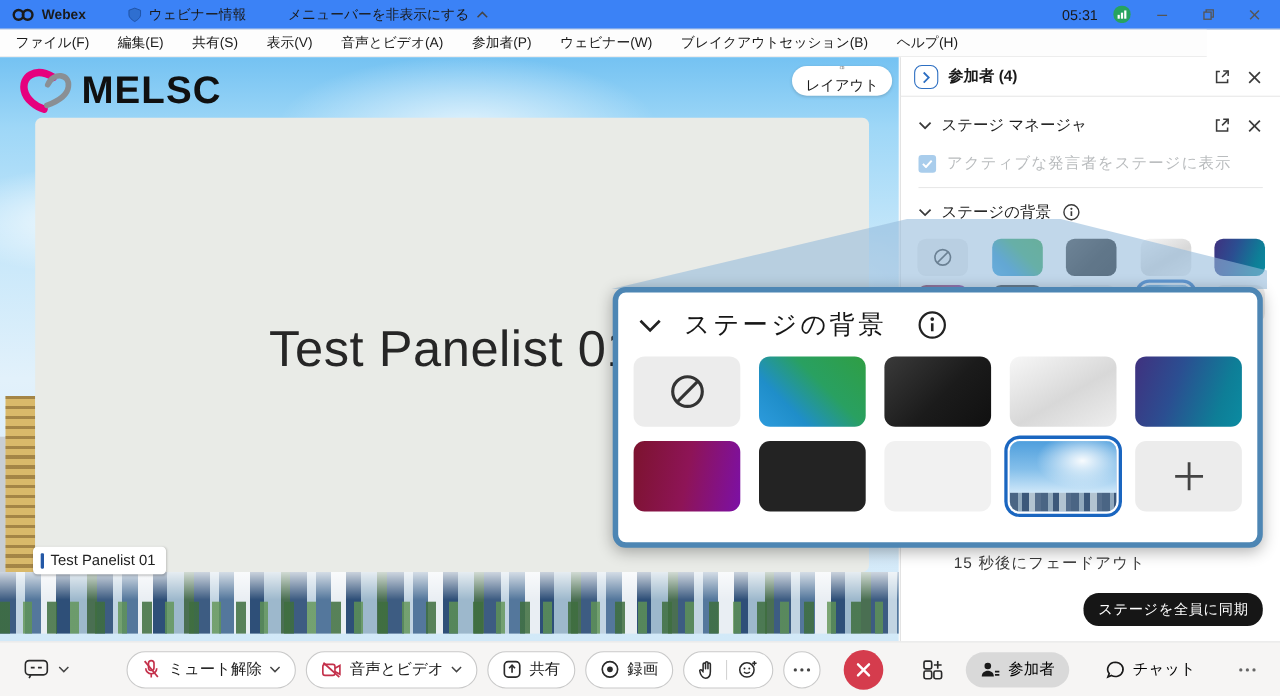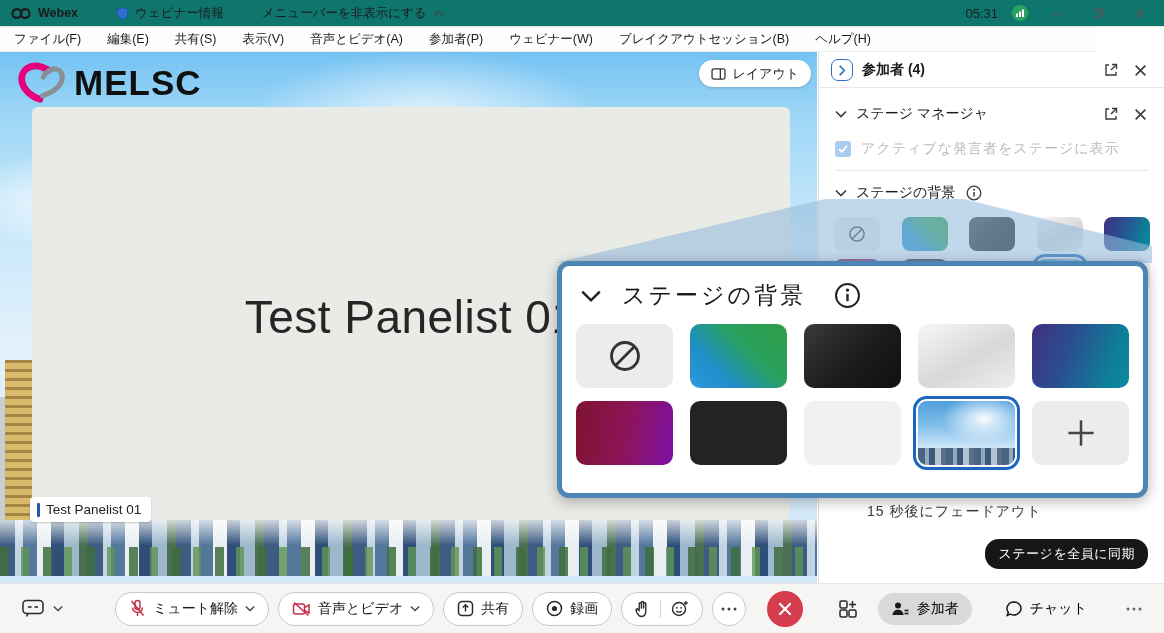--- a/index.html
+++ b/index.html
@@ -1,21 +1,21 @@
 <!DOCTYPE html>
 <html><head>
 <meta charset="utf-8">
 <style>
   * { margin:0; padding:0; box-sizing:border-box; }
   html,body { width:1164px; height:633px; }
   body { font-family:"Liberation Sans","DejaVu Sans",sans-serif; color:#1a1a1a; overflow:hidden; }
   #app { position:relative; width:1164px; height:633px; background:#fff; overflow:hidden; }
 
   
-  .titlebar { position:absolute; left:0; top:0; width:1164px; height:27px; background:#0f766e;
+  .titlebar { position:absolute; left:0; top:0; width:1164px; height:27px; background:#3b82f6;
               border-bottom:1px solid #e4e4e4; display:flex; align-items:center; padding:0 10px; font-size:12.5px; }
   .tb-brand { display:flex; align-items:center; gap:6px; font-weight:bold; }
   .tb-item { display:flex; align-items:center; gap:6px; margin-left:38px; }
   .tb-right { margin-left:auto; display:flex; align-items:center; gap:14px; }
   .winbtn { width:28px; height:20px; display:flex; align-items:center; justify-content:center; color:#555; }
 
   
   .menubar { position:absolute; left:0; top:27px; width:1097px; height:25px; background:#fdfdfd;
              border-bottom:1px solid #ececec; display:flex; align-items:center; gap:26px; padding:0 14px; font-size:12.5px; }
   .menu-item { cursor:default; }
@@ -31,21 +31,21 @@
   .building-tan { position:absolute; left:5px; top:308px; width:27px; height:165px; background:
       repeating-linear-gradient(180deg, rgba(120,90,40,.55) 0 3px, transparent 3px 9px), #d9b96a; }
   .building-gray { position:absolute; left:0; top:345px; width:7px; height:128px; background:#c8ced4; }
   .video-placeholder { position:absolute; left:32px; top:55px; width:758px; height:413px;
       background:#e9ebe7; border-radius:6px; }
   .speaker-name-big { position:absolute; left:32px; top:238px; width:758px; text-align:center;
       font-size:46px; color:#262626; letter-spacing:0.5px; }
   .melsc { position:absolute; left:14px; top:8px; display:flex; align-items:center; gap:8px; }
   .melsc-text { font-size:35px; font-weight:800; color:#101010; letter-spacing:1px; }
   .layout-btn { position:absolute; right:6px; top:8px; height:27px; background:#fff; border-radius:14px;
-      display:flex; align-items:center; gap:6px; padding:0 12px; font-size:13px; box-shadow:0 1px 3px rgba(0,0,0,.18); }
+      display:flex; align-items:center; gap:6px; padding:0 12px; font-size:13px; box-shadow:0 1px 3px rgba(0,0,0,.18);flex-direction:column; }
   .skyline { position:absolute; left:0; top:468px; width:817px; height:56px;
     background:
       repeating-linear-gradient(90deg, rgba(62,110,62,.85) 0 9px, rgba(0,0,0,0) 9px 21px, rgba(96,148,84,.8) 21px 29px, rgba(0,0,0,0) 29px 43px) 0 100%/100% 52% no-repeat,
       linear-gradient(180deg, rgba(255,255,255,.75), rgba(255,255,255,0) 45%),
       repeating-linear-gradient(90deg, #3d5c82 0 15px, #c2d4e2 15px 23px, #54779c 23px 37px, #e9eef3 37px 51px, #2e4f78 51px 64px, #9db8cc 64px 79px, #4a6f52 79px 88px);
   }
   .name-badge { position:absolute; left:30px; top:445px; height:25px; background:#fff; border-radius:4px;
       display:flex; align-items:center; gap:6px; padding:0 10px 0 7px; box-shadow:0 1px 2px rgba(0,0,0,.2); }
   .name-badge-bar { width:3px; height:14px; background:#2458a6; border-radius:1px; }
   .name-badge-text { font-size:13.5px; color:#222; }

